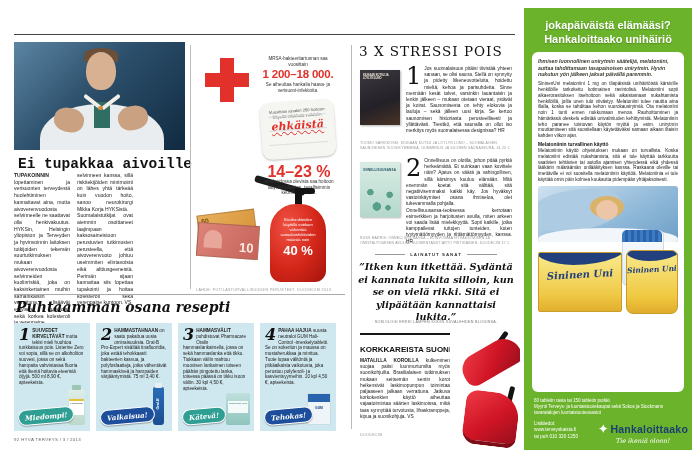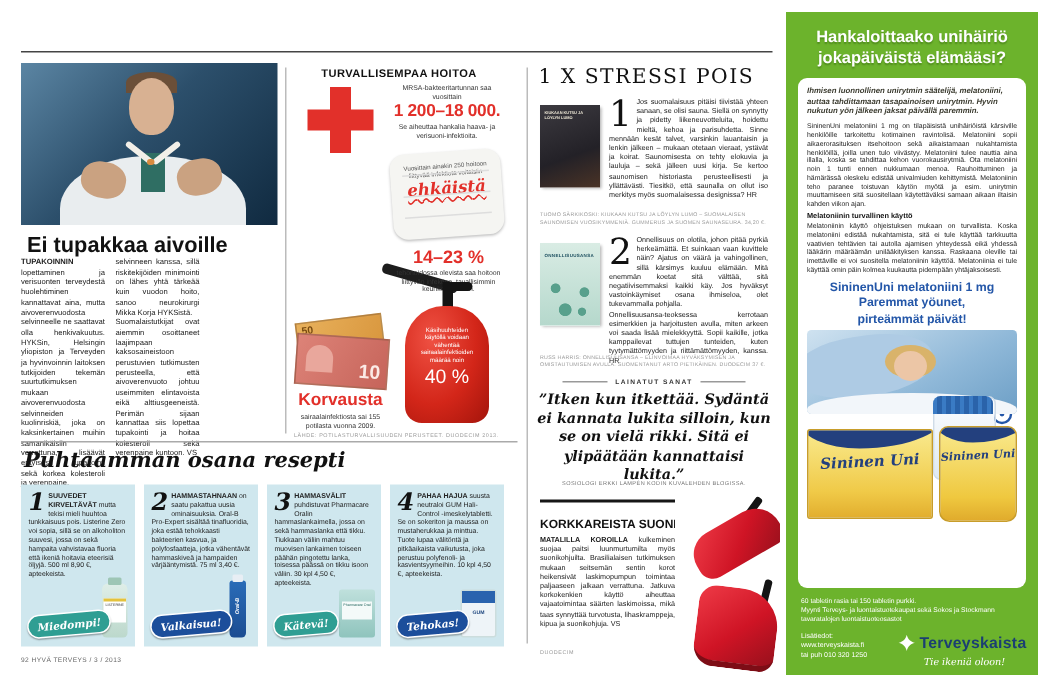--- a/index.html
+++ b/index.html
@@ -17,21 +17,21 @@
   .ph-hair{position:absolute;left:70px;top:6px;width:34px;height:14px;background:#6b4f38;border-radius:50% 50% 0 0;}
   .ph-coat{position:absolute;left:26px;top:62px;width:124px;height:50px;background:#e9edef;border-radius:48% 48% 0 0/70% 70% 0 0;}
   .ph-scrub{position:absolute;left:80px;top:60px;width:16px;height:26px;background:#2f6e63;}
   .ph-hand1{position:absolute;left:40px;top:66px;width:30px;height:24px;background:#caa281;border-radius:45%;transform:rotate(12deg);}
   .ph-hand2{position:absolute;left:104px;top:64px;width:30px;height:24px;background:#caa281;border-radius:45%;transform:rotate(-12deg);}
   .ph-cig1{position:absolute;left:68px;top:58px;width:22px;height:4px;background:#f2efe8;transform:rotate(38deg);border-radius:2px;}
   .ph-cig2{position:absolute;left:86px;top:58px;width:22px;height:4px;background:#f2efe8;transform:rotate(-38deg);border-radius:2px;}
   .ph-tip{position:absolute;left:84px;top:64px;width:5px;height:4px;background:#d88b3e;border-radius:2px;}
 
   
-  #smk-title{position:absolute;left:14px;top:152px;margin:4px;font-family:Liberation Sans, sans-serif;font-weight:bold;font-size:14.5px;color:#111;}
+  #smk-title{position:absolute;left:14px;top:152px;margin:4px;font-family:Liberation Mono, monospace;font-weight:bold;font-size:14.5px;color:#111;}
   #smk-cols{position:absolute;left:14px;top:172px;width:120px;display:flex;gap:7px;}
   .smk-col{margin:0;width:56px;font-size:5.1px;line-height:6.7px;text-align:justify;color:#222;}
   .smk-col b{font-size:5.1px;}
 
   
   #rec-rule{position:absolute;left:14px;top:294px;width:331px;height:1px;background:#aaa;}
   #rec-head{position:absolute;left:16px;top:299px;font-family:"DejaVu Serif",serif;font-style:italic;font-weight:bold;font-size:14px;color:#111;}
   #cards{position:absolute;left:14px;top:323px;display:flex;gap:6px;}
   .card{position:relative;width:76px;height:108px;background:#cfe7ee;padding:5px 5px 4px 5px;box-sizing:border-box;}
   .card-num{float:left;font-family:"DejaVu Serif",serif;font-style:italic;font-weight:bold;font-size:16px;line-height:13px;margin-right:2px;color:#111;}
@@ -73,36 +73,36 @@
   #saf-mrsa .s-big{font-size:11.5px;letter-spacing:-.2px;}
   #saf-mask{position:absolute;left:261px;top:101px;width:74px;height:57px;background:#f5f5f2;border-radius:10px;transform:rotate(-4deg);box-shadow:0 1px 2px rgba(0,0,0,.25);text-align:center;padding-top:7px;box-sizing:border-box;}
   #saf-mask .pleat{position:absolute;left:8px;width:58px;height:1px;background:#ddd;}
   #saf-mask .mt{font-size:4.2px;line-height:5.2px;color:#555;display:block;padding:0 6px;}
   #saf-mask .mv{display:block;margin-top:1px;font-family:"DejaVu Serif",serif;font-style:italic;font-weight:bold;font-size:11px;color:#e2302a;text-decoration:underline wavy #e2302a 1px;}
   #saf-lens{position:absolute;left:196px;top:146px;width:62px;height:62px;border:4px solid #c8c8c8;border-radius:50%;background:#fff;text-align:center;padding-top:13px;box-sizing:border-box;z-index:1;}
   #saf-lens .s-pre{padding:0 7px;}
   #saf-lens .s-big{font-size:11px;}
   #saf-lens-handle{position:absolute;left:254px;top:182px;width:52px;height:7px;background:#1d1d1d;border-radius:3px;transform:rotate(16deg);}
   #saf-icu{position:absolute;left:262px;top:165px;width:74px;text-align:center;}
-  #saf-icu .s-big{font-size:12px;margin:0 0 1px 0;}
+  #saf-icu .s-big{font-size:16px;margin:0 0 1px 0;}
   #saf-notes{position:absolute;left:196px;top:210px;width:64px;height:48px;}
   .note{position:absolute;border:1px solid rgba(120,90,60,.4);}
   #note-b{left:2px;top:2px;width:56px;height:28px;background:linear-gradient(120deg,#e8b15c,#d8953c);transform:rotate(-7deg);}
   #note-b .nv{position:absolute;left:3px;top:2px;font-size:7px;font-weight:bold;color:#7a4c12;}
   #note-f{left:1px;top:14px;width:60px;height:32px;background:linear-gradient(120deg,#dd8378,#c6645a);transform:rotate(4deg);}
   #note-f .nv{position:absolute;right:4px;bottom:3px;font-size:13px;font-weight:bold;color:#fbeae6;}
   #note-f .arch{position:absolute;left:6px;top:6px;width:18px;height:18px;background:#e9a79c;border-radius:50% 50% 0 0;}
   #saf-comp{position:absolute;left:192px;top:260px;width:70px;text-align:center;}
   #saf-comp .s-big{font-size:11.5px;}
   #saf-bottle{position:absolute;left:268px;top:188px;width:60px;height:96px;}
   #saf-bottle .pump{position:absolute;left:27px;top:0;width:7px;height:18px;background:#141414;}
   #saf-bottle .spout{position:absolute;left:31px;top:0;width:16px;height:6px;background:#141414;border-radius:0 3px 3px 0;}
   #saf-bottle .body{position:absolute;left:2px;top:16px;width:56px;height:78px;background:radial-gradient(ellipse at 32% 28%,#ef5143 0%,#d32619 55%,#a3140b 100%);border-radius:46% 46% 20% 20%/34% 34% 14% 14%;text-align:center;padding-top:13px;box-sizing:border-box;}
   #saf-bottle .bt{display:block;font-size:4.1px;line-height:5px;color:#fff;padding:0 8px;}
-  #saf-bottle .bv{display:block;margin-top:1px;font-size:13px;font-weight:normal;color:#fff;}
+  #saf-bottle .bv{display:block;margin-top:1px;font-size:13px;font-weight:bold;color:#fff;}
   #saf-src{position:absolute;left:196px;top:288px;width:140px;font-size:3.6px;color:#999;letter-spacing:.4px;}
 
   
   #str-head{position:absolute;left:359px;top:43px;font-family:"DejaVu Serif",serif;font-size:13.5px;letter-spacing:1px;color:#111;}
   .str-item{position:absolute;left:360px;width:152px;}
   #str1{top:66px;}
   #str2{top:158px;}
   .book{position:absolute;left:0;top:4px;width:40px;height:55px;box-shadow:1px 1px 2px rgba(0,0,0,.3);}
   #book1{background:linear-gradient(160deg,#3c3a40 0%,#232127 60%,#4a3326 100%);}
   #book1 .bt1{position:absolute;left:3px;top:4px;width:26px;color:#f0ead8;font-size:2.6px;line-height:3.4px;font-weight:bold;}
@@ -188,21 +188,20 @@
   <div id="smk-cols">
     <p class="smk-col pre"><b>TUPAKOINNIN</b><span> lopettaminen ja verisuonten terveydestä huolehtiminen kannattavat aina, mutta aivoverenvuodosta selvinneelle ne saattavat olla henkivakuutus. HYKSin, Helsingin yliopiston ja Terveyden ja hyvinvoinnin laitoksen tutkijoiden tekemän suurtutkimuksen mukaan aivoverenvuodosta selvinneiden kuolinriskiä, joka on kaksinkertainen muihin samanikäisiin verrattuna, lisäävät erityisesti tupakointi sekä korkea kolesteroli ja verenpaine.
 – Elämäntavat tulisi ehdottomasti ottaa puheeksi aivoverenvuodosta</span></p>
     <p class="smk-col pre">selvinneen kanssa, sillä riskitekijöiden minimointi on lähes yhtä tärkeää kuin vuodon hoito, sanoo neurokirurgi Mikka Korja HYKSistä.
 Suomalaistutkijat ovat aiemmin osoittaneet laajimpaan kaksosaineistoon perustuvien tutkimusten perusteella, että aivoverenvuoto johtuu useimmiten elintavoista eikä alttiusgeeneistä. Perimän sijaan kannattaa siis lopettaa tupakointi ja hoitaa kolesteroli sekä verenpaine kuntoon. VS</p>
   </div>
 
   <div class="vrule" id="vr1"></div>
   <div class="vrule" id="vr2"></div>
 
-  <div id="saf-head">TURVALLISEMPAA HOITOA</div>
   <div id="saf-cross">
     <div class="ch"></div>
     <div class="cv"></div>
   </div>
   <div id="saf-mrsa">
     <span class="s-pre">MRSA-bakteeritartunnan saa vuosittain</span>
     <span class="s-big">1 200–18 000.</span>
     <span class="s-pre">Se aiheuttaa hankalia haava- ja verisuoni-infektioita.</span>
   </div>
   <div id="saf-mask">
@@ -219,35 +218,31 @@
   </div>
   <div id="saf-notes">
     <div class="note" id="note-b">
         <span class="nv">50</span>
       </div>
     <div class="note" id="note-f">
         <span class="arch"></span>
         <span class="nv">10</span>
       </div>
   </div>
-  <div id="saf-comp">
-    <span class="s-big">Korvausta</span>
-    <span class="s-pre">sairaalainfektiosta sai 155 potilasta vuonna 2009.</span>
-  </div>
   <div id="saf-bottle">
     <div class="pump"></div>
     <div class="spout"></div>
     <div class="body">
       <span class="bt">Käsihuuhteiden käytöllä voidaan vähentää sairaalainfektioiden määrää noin</span>
       <span class="bv">40 %</span>
     </div>
   </div>
   <div id="saf-src">LÄHDE: POTILASTURVALLISUUDEN PERUSTEET. DUODECIM 2013.</div>
 
-  <div id="str-head">1 X STRESSI POIS</div>
+  <div id="str-head">3 X STRESSI POIS</div>
   <div class="str-item" id="str1">
     <div class="book" id="book1">
         <span class="bt1">KIUKAAN KUTSU JA LÖYLYN LUMO</span>
       </div>
     <div class="str-text"><span class="str-num">1</span><span class="pre">Jos suomalaisuus pitäisi tiivistää yhteen sanaan, se olisi sauna. Siellä on synnytty ja pidetty liikeneuvotteluita, hoidettu mieltä, kehoa ja parisuhdetta. Sinne mennään kesät talvet, varsinkin lauantaisin ja lenkin jälkeen – mukaan otetaan vieraat, ystävät ja koirat. Saunomisesta on tehty elokuvia ja lauluja – sekä jälleen uusi kirja. Se kertoo saunomisen historiasta perusteellisesti ja yllättävästi. Tiesitkö, että saunalla on ollut iso merkitys myös suomalaisessa designissa? HR</span></div>
   </div>
   <div class="str-credit" id="cred1">TUOMO SÄRKIKOSKI: KIUKAAN KUTSU JA LÖYLYN LUMO – SUOMALAISEN SAUNOMISEN VUOSIKYMMENIÄ. GUMMERUS JA SUOMEN SAUNASEURA. 34,20 €.</div>
   <div class="str-item" id="str2">
     <div class="book" id="book2">
         <span class="bt2">ONNELLISUUSANSA</span>
@@ -314,33 +309,28 @@
         <div class="lbl">GUM</div>
       </div>
       <div class="badge navy">Tehokas!</div>
     </div>
   </div>
 
   <div id="footer">92  HYVÄ TERVEYS / 3 / 2013</div>
 
   <div id="ad">
     <div id="ad-head">
+      <div>jokapäiväistä elämääsi?</div>
       <div>Hankaloittaako unihäiriö</div>
-      <div>jokapäiväistä elämääsi?</div>
     </div>
     <div id="ad-panel">
       <p id="ad-intro">Ihmisen luonnollinen unirytmin säätelijä, melatoniini, auttaa tahdittamaan tasapainoisen unirytmin. Hyvin nukutun yön jälkeen jaksat päivällä paremmin.</p>
       <p class="ad-body">SininenUni melatoniini 1 mg on tilapäisistä unihäiriöistä kärsiville henkilöille tarkoitettu kotimainen ravintolisä. Melatoniini sopii aikaerorasituksen itsehoitoon sekä aikaistamaan nukahtamista henkilöillä, joilla unen tulo viivästyy. Melatoniini tulee nauttia aina illalla, koska se tahdittaa kehon vuorokausirytmiä. Ota melatoniini noin 1 tunti ennen nukkumaan menoa. Rauhoittuminen ja hämärässä oleskelu edistää univalmiuden kehittymistä. Melatoniinin teho paranee toistuvan käytön myötä ja esim. unirytmin muuttamiseen sitä suositellaan käytettäväksi samaan aikaan iltaisin kahden viikon ajan.</p>
       <p id="ad-sub">Melatoniinin turvallinen käyttö</p>
       <p class="ad-body">Melatoniinin käyttö ohjeistuksen mukaan on turvallista. Koska melatoniini edistää nukahtamista, sitä ei tule käyttää tarkkuutta vaativien tehtävien tai autolla ajamisen yhteydessä eikä yhdessä lääkärin määräämän unilääkityksen kanssa. Raskaana oleville tai imettäville ei voi suositella melatoniinin käyttöä. Melatoniinia ei tule käyttää omin päin kolmea kuukautta pidempään yhtäjaksoisesti.</p>
-      <div id="ad-claim">
-        <div>SininenUni melatoniini 1 mg</div>
-        <div>Paremmat yöunet,</div>
-        <div>pirteämmät päivät!</div>
-      </div>
       <svg id="key-icon" width="18" height="34" viewBox="0 0 18 34">
         <line x1="8" y1="1" x2="8" y2="17" stroke="#2356a8" stroke-width="1.4"></line>
         <rect x="8" y="2" width="9" height="7" fill="none" stroke="#2356a8" stroke-width="1.2"></rect>
         <line x1="12.5" y1="2" x2="12.5" y2="9" stroke="#2356a8" stroke-width="1.4"></line>
         <line x1="8" y1="5.5" x2="17" y2="5.5" stroke="#2356a8" stroke-width="1.4"></line>
         <circle cx="8" cy="24" r="6" fill="none" stroke="#2356a8" stroke-width="1.6"></circle>
         <circle cx="8" cy="24" r="1.6" fill="#2356a8"></circle>
       </svg>
       <div id="ad-photo">
         <div class="pillow"></div>
@@ -366,18 +356,18 @@
 Myynti Terveys- ja luontaistuotekaupat sekä Sokos ja Stockmann tavaratalojen luontaistuoteosastot</div>
     <div id="ad-contact">
       <span>Lisätiedot:</span>
       <span>www.terveyskaista.fi</span>
       <span>tai puh 010 320 1250</span>
     </div>
     <div id="ad-logo">
       <svg width="13" height="13" viewBox="0 0 24 24">
           <path d="M12 2 C10.5 8 7 10.5 2 12 C7 13.5 10.5 16 12 22 C13.5 16 17 13.5 22 12 C17 10.5 13.5 8 12 2 Z" fill="#ffffff"></path>
         </svg>
-      <span id="logo-text">Terveyskaista</span>
+      <span id="logo-text">Hankaloittaako</span>
     </div>
     <div id="ad-tagline">Tie ikeniä oloon!</div>
   </div>
 
 </div>
 
 </body></html>

